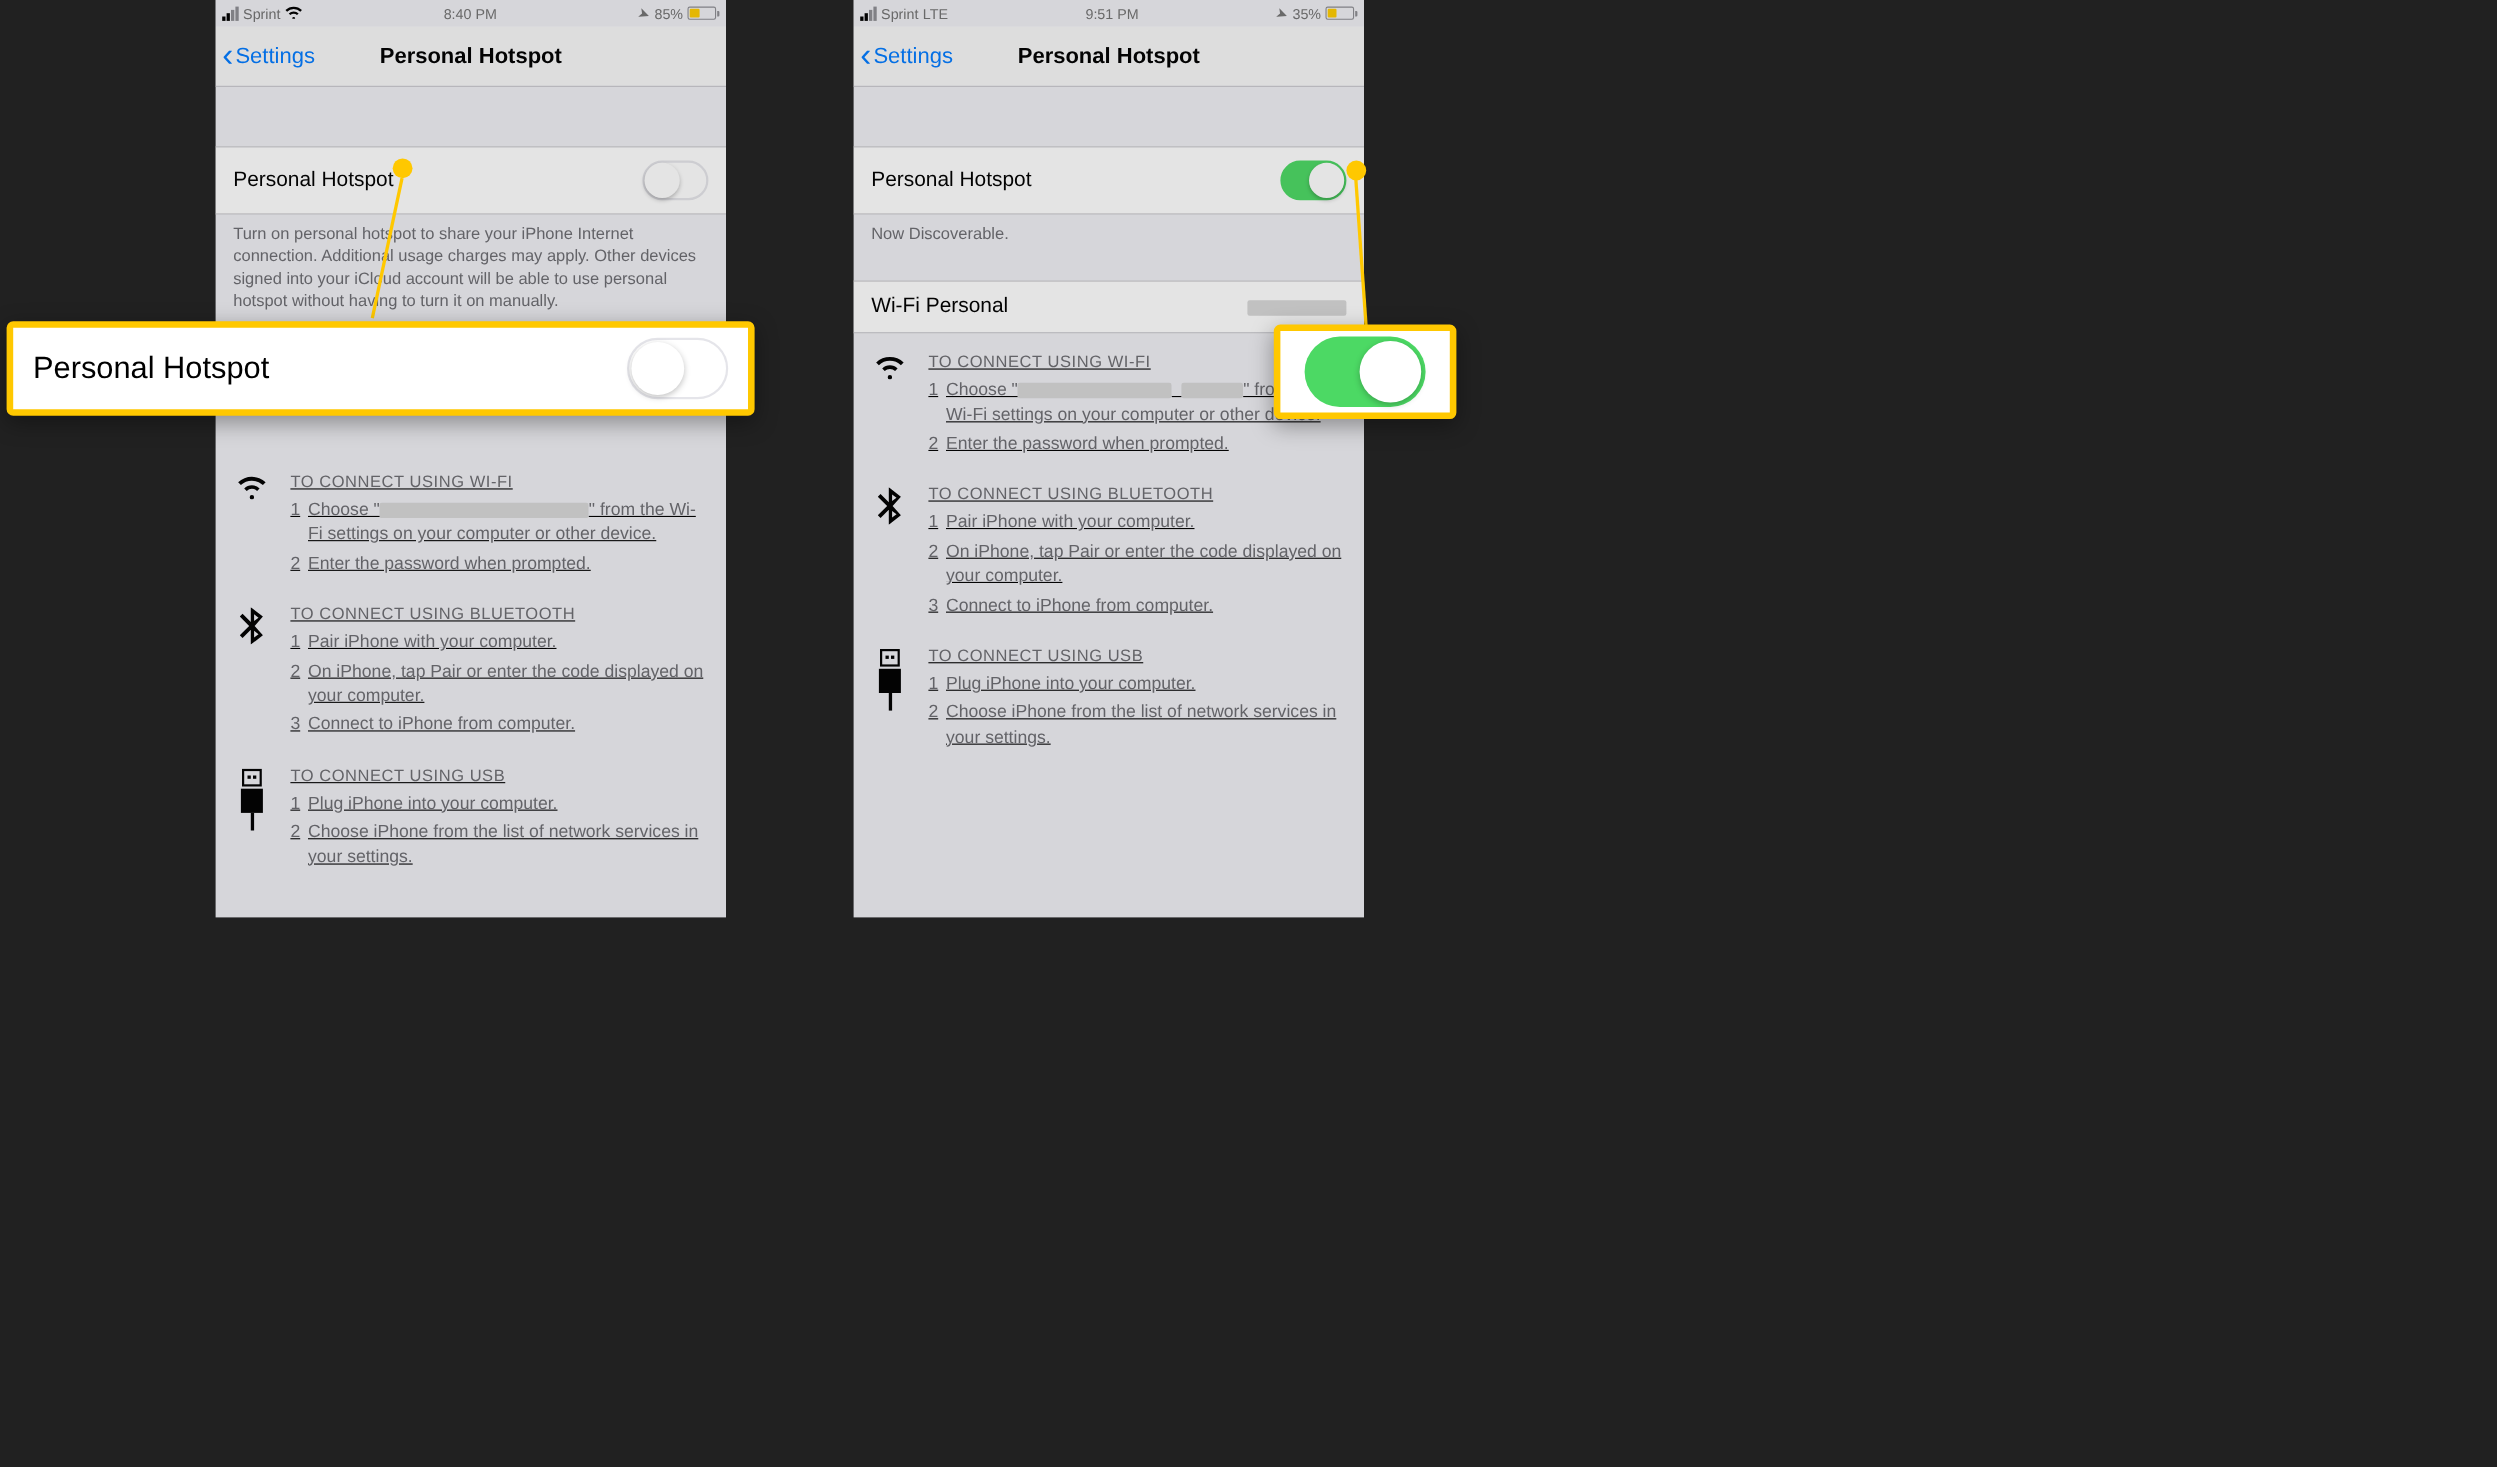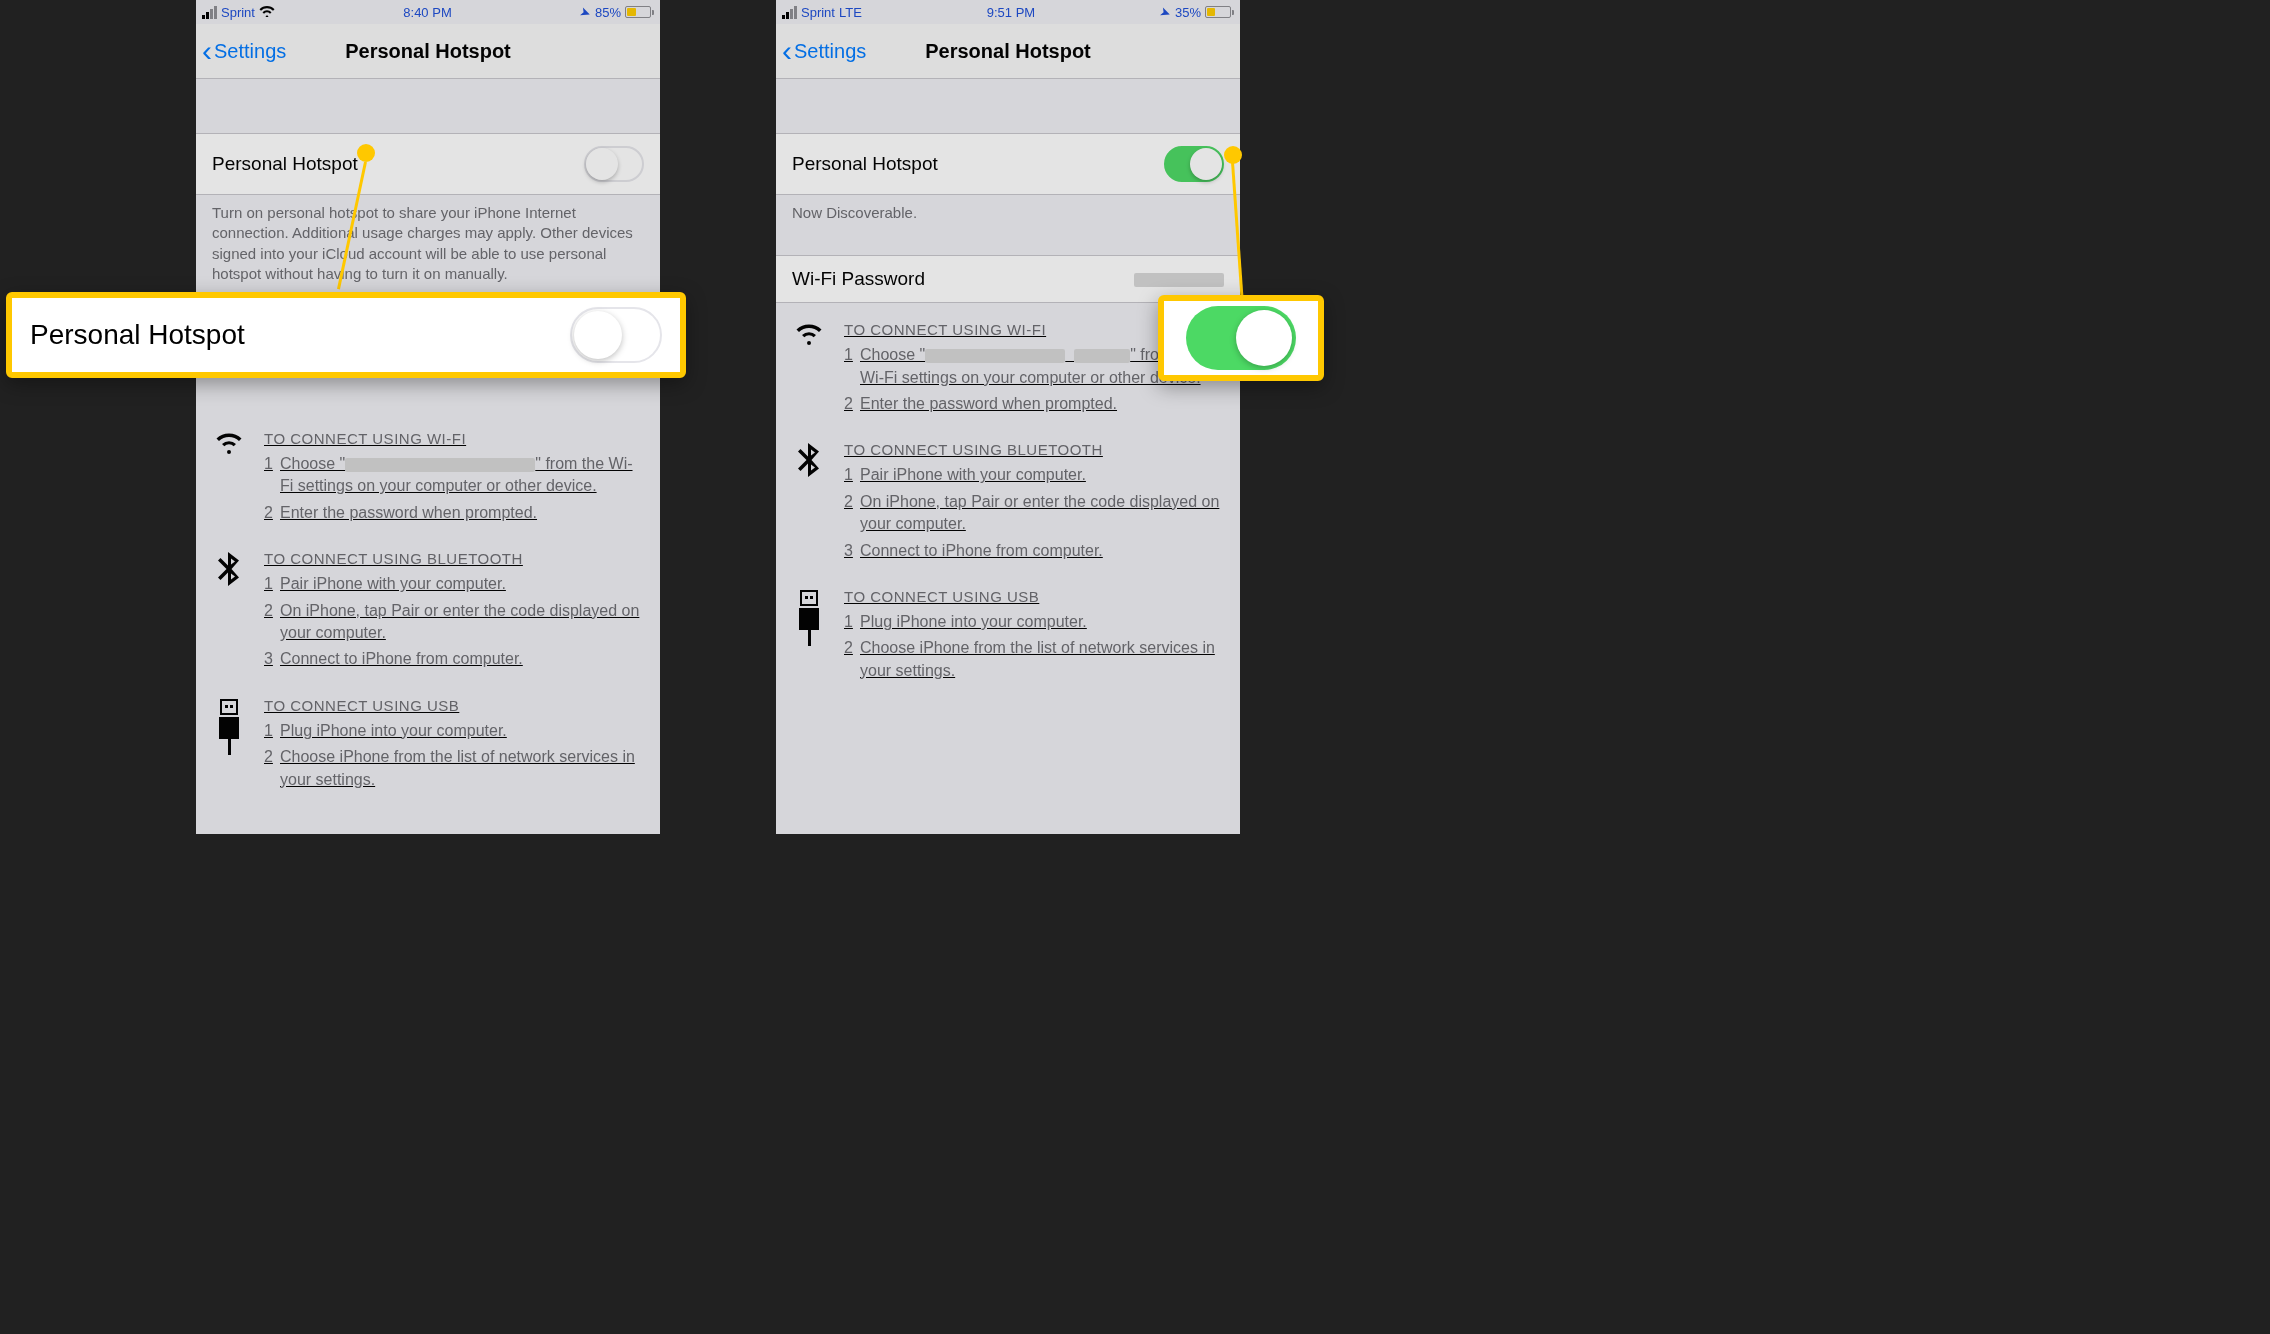--- a/index.html
+++ b/index.html
@@ -22,21 +22,21 @@
   
   .status-bar {
     height: 24px;
     display: flex;
     align-items: center;
     justify-content: space-between;
     padding: 0 6px;
     font-size: 13px;
     font-weight: 500;
     background: #efeff4;
-    color: #1d4ed8;
+    color: #737373;
   }
   .status-left { display:flex; align-items:center; gap:4px;}
   .status-right { display:flex; align-items:center; gap:4px;}
   .signal-bars { display:inline-flex; align-items:flex-end; gap:1px; }
   .signal-bars span { width:3px; background:#8e8e93; display:inline-block;}
   .signal-bars span:nth-child(1){height:4px;}
   .signal-bars span:nth-child(2){height:7px;}
   .signal-bars span:nth-child(3){height:10px; }
   .signal-bars span:nth-child(4){height:13px; }
   .signal-bars .active { background:#000; }
@@ -345,21 +345,21 @@
       </div>
   </div>
 
   <div class="footer-text">
     <div style="margin-bottom:6px">Now Discoverable.</div>
   </div>
 
   <div style="height:18px"></div>
 
   <div class="cell">
-    <span>Wi-Fi Password</span>
+    <span>Wi-Fi Personal</span>
     <span class="value"><span class="redacted" style="width:90px;height:14px"></span></span>
   </div>
 
   <div class="instr-section">
     <div class="instr-icon">
       <svg width="28" height="22" viewBox="0 0 28 22">
           <path d="M14 18a2 2 0 100 4 2 2 0 000-4zM7 12a10 10 0 0114 0l-2.3 2.3a6.7 6.7 0 00-9.4 0zM1.5 6.5a18 18 0 0125 0L24 9a14.5 14.5 0 00-20 0z" fill="#000"></path>
         </svg>
     </div>
     <div class="instr-body">

